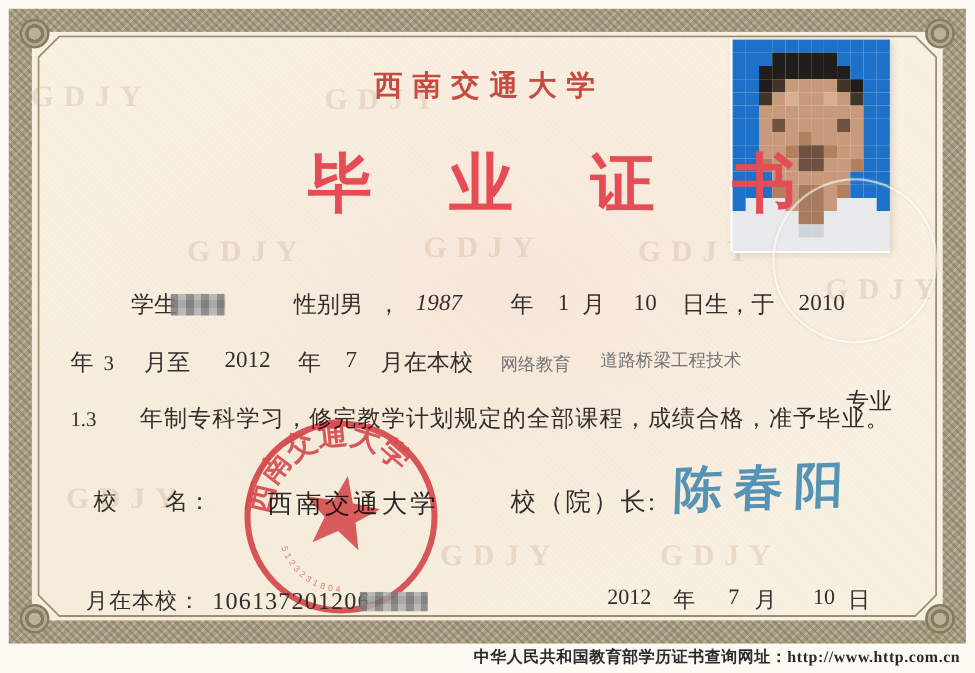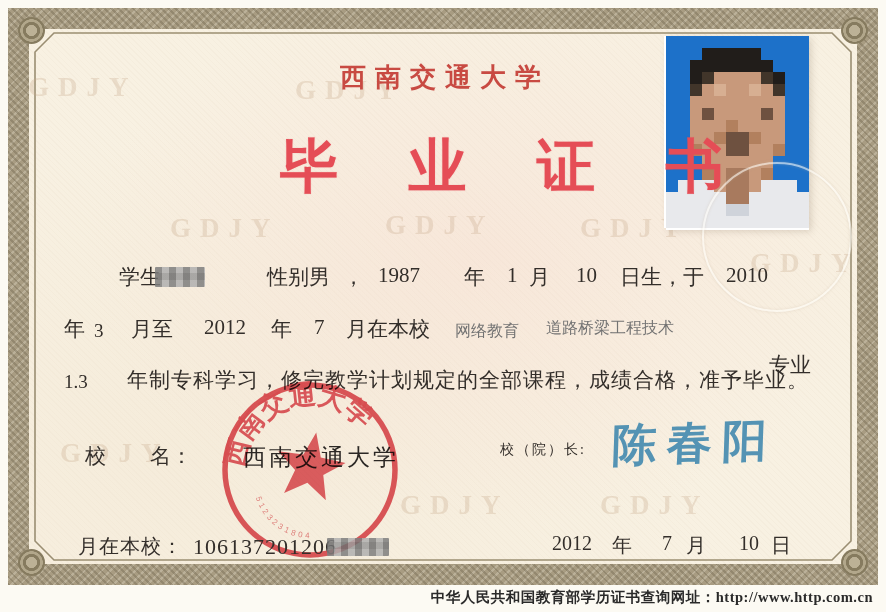--- a/index.html
+++ b/index.html
@@ -303,21 +303,21 @@
   </div>
 <div class="emboss"></div>
 
 <div class="tok t-schooltype">西南交通大学</div>
 <div class="tok t-main">毕 业 证 书</div>
 
 <div class="tok bodyline" style="left:85px;top:263px;margin-left:34px;">学生</div>
 <div class="blur" style="left:155px;top:267px;width:50px;height:20px;"></div>
 <div class="tok bodyline" style="left:267px;top:263px;">性别男</div>
 <div class="tok bodyline" style="left:343px;top:263px;">，</div>
-<div class="tok bodyline num" style="left:378px;top:263px;">1987</div>
+<div class="tok bodyline num" style="left:378px;top:263px;font-style:italic;">1987</div>
 <div class="tok bodyline" style="left:464px;top:263px;">年</div>
 <div class="tok bodyline num" style="left:507px;top:263px;">1</div>
 <div class="tok bodyline" style="left:529px;top:263px;">月</div>
 <div class="tok bodyline num" style="left:576px;top:263px;">10</div>
 <div class="tok bodyline" style="left:620px;top:263px;">日生，于</div>
 <div class="tok bodyline num" style="left:726px;top:263px;">2010</div>
 
 <div class="tok bodyline" style="left:64px;top:315px;">年</div>
 <div class="tok bodyline num" style="left:94px;top:320px;font-size:19px;">3</div>
 <div class="tok bodyline" style="left:131px;top:315px;">月至</div>
@@ -344,21 +344,21 @@
   <circle cx="92" cy="92" r="85" fill="none" stroke="#dc434e" stroke-width="5.5" opacity=".95"></circle>
   <polygon points="92,54 100.8,77.9 126.2,78.9 106.3,94.6 113.2,119.1 92,105 70.8,119.1 77.7,94.6 57.8,78.9 83.2,77.9" fill="#dc434e" opacity=".9" transform="rotate(10 92 90)"></polygon>
   <text font-size="27" font-weight="bold" fill="#dc434e" opacity=".92" font-family="Liberation Serif, serif">
     <textPath href="#arcTop" startOffset="2">西南交通大学</textPath>
   </text>
   <text font-size="8" fill="#e06a70" opacity=".85" letter-spacing="3" font-family="Liberation Sans, sans-serif">
     <textPath href="#arcBot" startOffset="8">5123231804</textPath>
   </text>
 </svg>
 
-<div class="tok" style="left:500px;top:441px;font-size:14px;letter-spacing:2px;">校（院）长:</div>
+<div class="tok" style="left:464px;top:441px;font-size:23px;letter-spacing:2px;">校（院）长:</div>
 <div class="signature">陈春阳</div>
 
 <div class="tok" style="left:78px;top:533px;font-size:20px;letter-spacing:1px;">月在本校：</div>
 <div class="tok num" style="left:193px;top:534px;font-size:22px;letter-spacing:1px;">106137201206</div>
 <div class="blur" style="left:327px;top:538px;width:62px;height:18px;"></div>
 
 <div class="tok num" style="left:552px;top:532px;font-size:20px;">2012</div>
 <div class="tok" style="left:612px;top:532px;font-size:20px;">年</div>
 <div class="tok num" style="left:662px;top:532px;font-size:20px;">7</div>
 <div class="tok" style="left:686px;top:532px;font-size:20px;">月</div>

